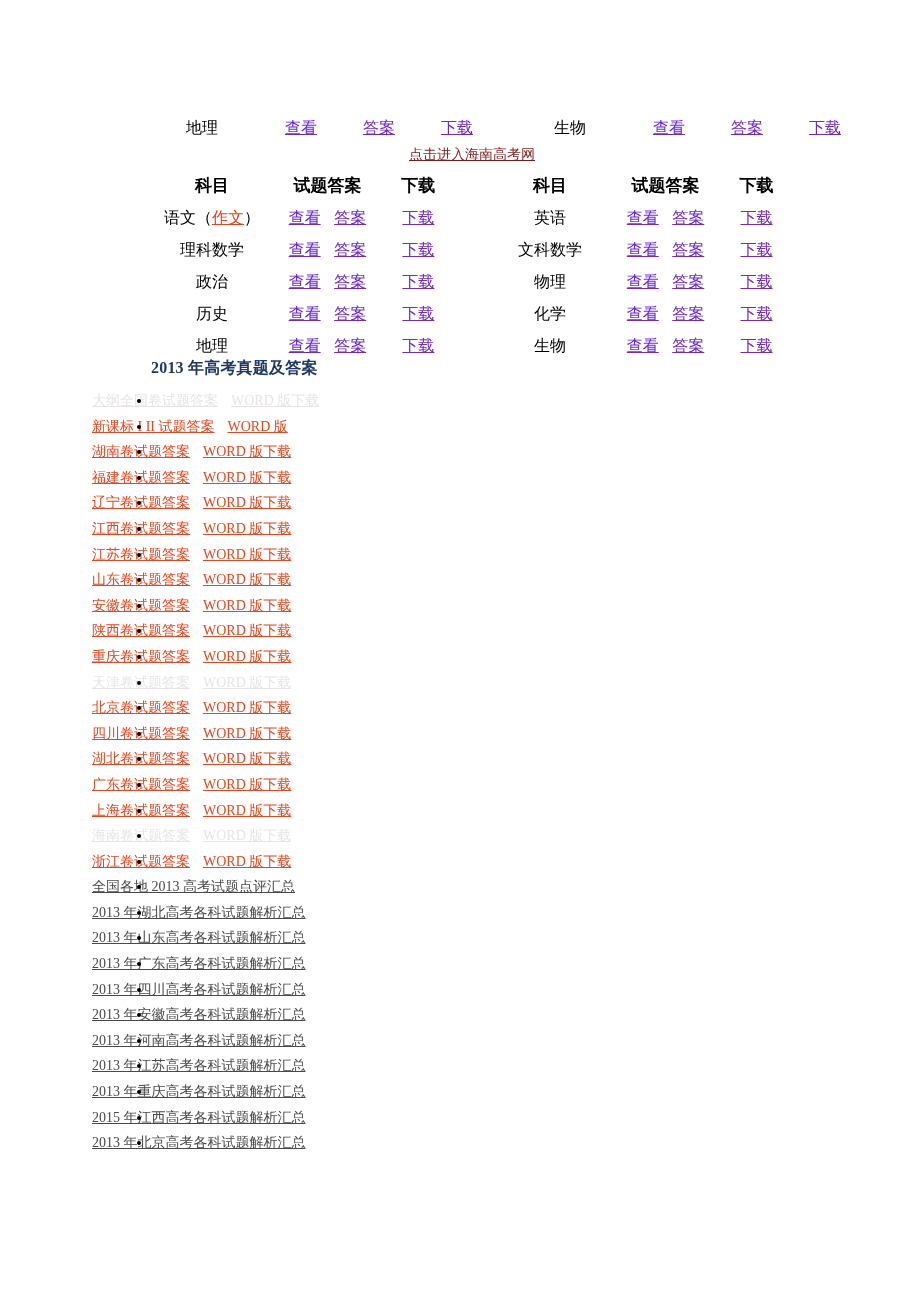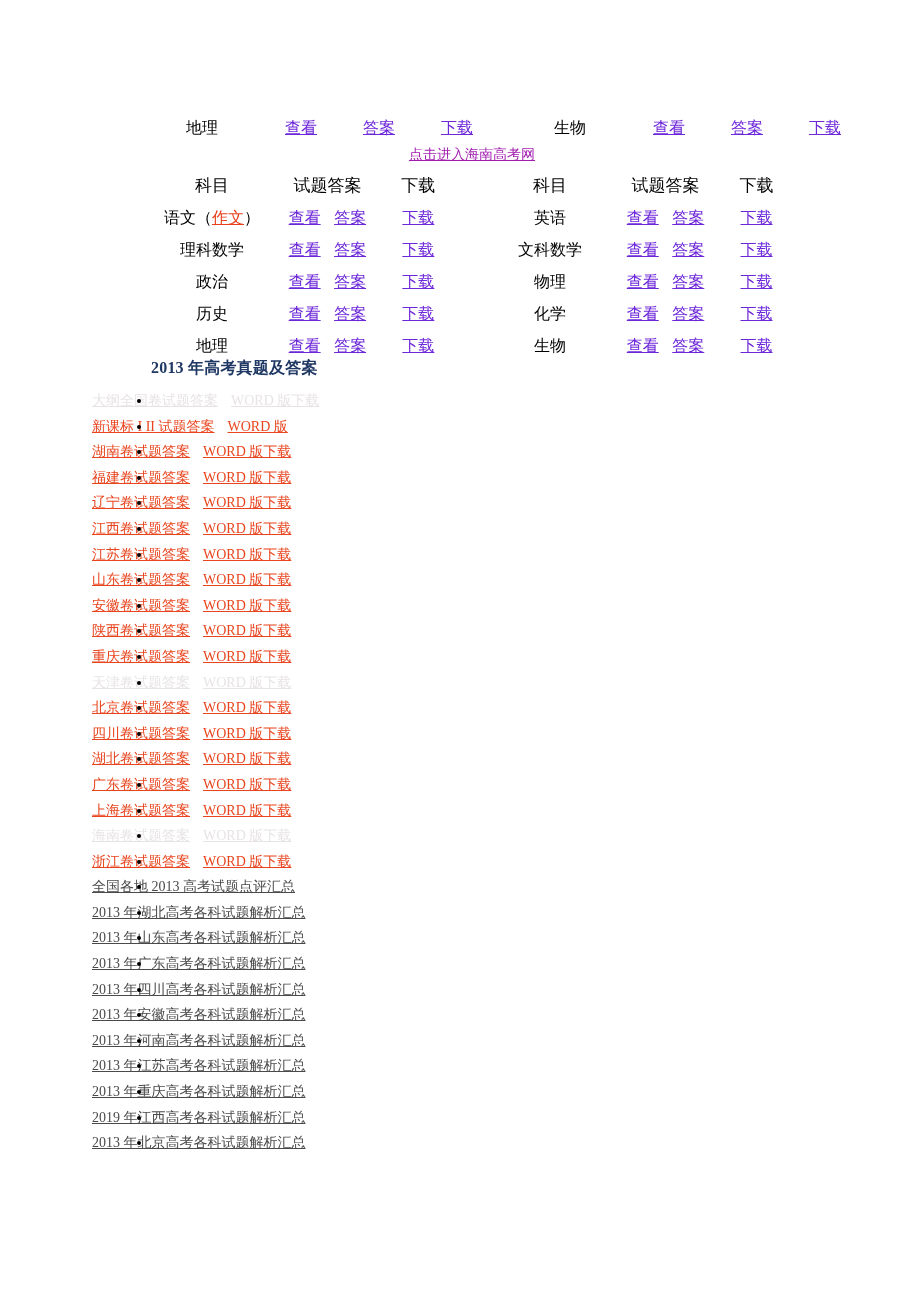--- a/index.html
+++ b/index.html
@@ -41,21 +41,21 @@
     line-height: 32px;
     white-space: nowrap;
   }
   .col-sub  { width: 120px; }
   .col-a    { width: 78px; }
   .col-b    { width: 78px; }
   .col-c    { width: 78px; }
   .col-gap  { width: 14px; }
 
   .hdr td {
-    font-weight: normal;
+    font-weight: bold;
     font-size: 17px;
     color: #000;
   }
 
   a.bl {
     color: #6d28d9;
     text-decoration: underline;
   }
   .redlink {
     color: #E8401C;
@@ -66,21 +66,21 @@
   .note-row {
     position: absolute;
     left: 0;
     top: 145px;
     width: 920px;
     text-align: center;
     font-size: 14px;
     line-height: 20px;
   }
   .note-row a {
-    color: #a21caf;
+    color: #7f1d1d;
     text-decoration: underline;
   }
 
   
   .sec-title {
     position: absolute;
     left: 139px;
     top: 358px;
     font-size: 16px;
     font-weight: bold;
@@ -248,17 +248,17 @@
       <li><a href="#" class="a-orange">浙江卷试题答案</a><span class="gap-sm"></span><a href="#" class="a-orange">WORD 版下载</a></li>
       <li><a href="#" class="a-dark">全国各地 2013 高考试题点评汇总</a></li>
       <li><a href="#" class="a-dark">2013 年湖北高考各科试题解析汇总</a></li>
       <li><a href="#" class="a-dark">2013 年山东高考各科试题解析汇总</a></li>
       <li><a href="#" class="a-dark">2013 年广东高考各科试题解析汇总</a></li>
       <li><a href="#" class="a-dark">2013 年四川高考各科试题解析汇总</a></li>
       <li><a href="#" class="a-dark">2013 年安徽高考各科试题解析汇总</a></li>
       <li><a href="#" class="a-dark">2013 年河南高考各科试题解析汇总</a></li>
       <li><a href="#" class="a-dark">2013 年江苏高考各科试题解析汇总</a></li>
       <li><a href="#" class="a-dark">2013 年重庆高考各科试题解析汇总</a></li>
-      <li><a href="#" class="a-dark">2019 年江西高考各科试题解析汇总</a></li>
+      <li><a href="#" class="a-dark">2015 年江西高考各科试题解析汇总</a></li>
       <li><a href="#" class="a-dark">2013 年北京高考各科试题解析汇总</a></li>
     </ul>
 
 </div>
 
 </body></html>

